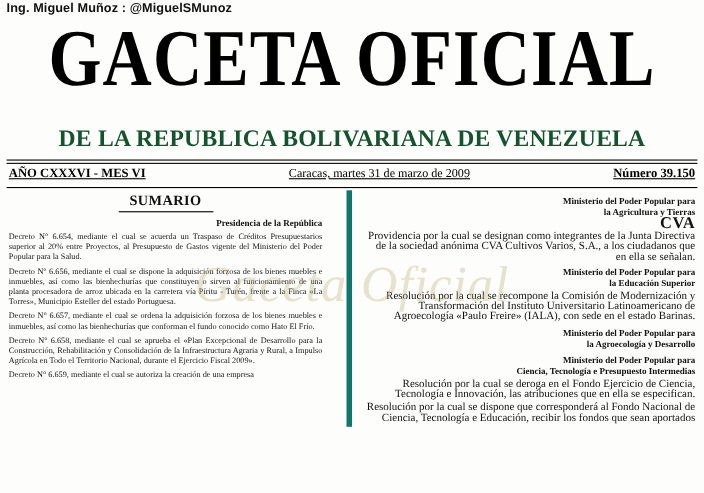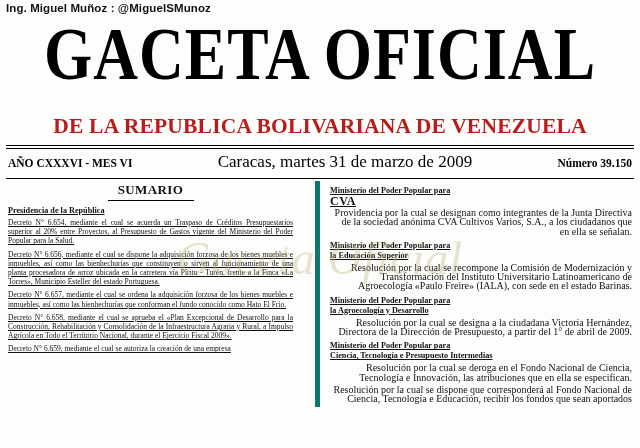--- a/index.html
+++ b/index.html
@@ -54,21 +54,21 @@
     transform: scaleY(1.18);
     transform-origin: center top;
   }
 
   .republic-line {
     font-family: "Liberation Serif", serif;
     font-weight: bold;
     font-size: 21.5px;
     letter-spacing: 0.2px;
     margin-top: 34px;
-    color: #b91c1c;
+    color: #14532d;
     white-space: nowrap;
   }
 
   .rule {
     border: 0;
     border-top: 1.3px solid #000;
     margin: 6px 6px 0 6px;
   }
   .rule.thin {
     border-top: 1px solid #000;
@@ -77,23 +77,24 @@
 
   .issue-line {
     display: flex;
     justify-content: space-between;
     align-items: baseline;
     padding: 3px 8px 0 8px;
     font-family: "Liberation Serif", serif;
     font-size: 11.5px;
     font-weight: bold;
     color: #000;
+    text-decoration: underline;
   }
   .issue-line .center {
-    font-size: 17px;
+    font-size: 11px;
     font-weight: normal;
   }
 
   .columns {
     display: flex;
     padding: 2px 8px 0 8px;
     gap: 0;
     position: relative;
   }
   .col {
@@ -111,39 +112,37 @@
     margin: 1px 0 2px 0;
   }
   .sumario-underline {
     width: 86px;
     height: 1px;
     background: #000;
     margin: 0 auto 4px auto;
   }
 
   .org-head {
-    text-align: left;
+    text-align: right;
     font-weight: bold;
     font-size: 8.2px;
     line-height: 10px;
     margin: 5px 0 2px 0;
-    text-decoration: underline;
   }
   .org-head .big {
-    font-size: 12px;
+    font-size: 15px;
     letter-spacing: 0.5px;
   }
 
   .entry {
     font-size: 7.5px;
     line-height: 9.2px;
     text-align: justify;
     margin-bottom: 4px;
     hyphens: auto;
-    text-decoration: underline;
   }
 
   .rtext {
     font-size: 10px;
     line-height: 9.3px;
     text-align: right;
     margin-bottom: 3px;
   }
 
   
@@ -200,41 +199,41 @@
       <div class="entry"><span>Decreto N° 6.656, mediante el cual se dispone la adquisición forzosa de los bienes muebles e inmuebles, así como las bienhechurías que constituyen o sirven al funcionamiento de una planta procesadora de arroz ubicada en la carretera vía Píritu - Turén, frente a la Finca «La Torres», Municipio Esteller del estado Portuguesa.</span></div>
       <div class="entry"><span>Decreto N° 6.657, mediante el cual se ordena la adquisición forzosa de los bienes muebles e inmuebles, así como las bienhechurías que conforman el fundo conocido como Hato El Frío.</span></div>
       <div class="entry"><span>Decreto N° 6.658, mediante el cual se aprueba el «Plan Excepcional de Desarrollo para la Construcción, Rehabilitación y Consolidación de la Infraestructura Agraria y Rural, a Impulso Agrícola en Todo el Territorio Nacional, durante el Ejercicio Fiscal 2009».</span></div>
       <div class="entry"><span>Decreto N° 6.659, mediante el cual se autoriza la creación de una empresa</span></div>
     </div>
 
     <div class="col right">
 
       <div class="org-head">
         <div>Ministerio del Poder Popular para</div>
+        <div>la Agricultura y Tierras</div>
         <div class="big">CVA</div>
       </div>
       <div class="rtext"><span>Providencia por la cual se designan como integrantes de la Junta Directiva de la sociedad anónima CVA Cultivos Varios, S.A., a los ciudadanos que en ella se señalan.</span></div>
 
       <div class="org-head">
         <div>Ministerio del Poder Popular para</div>
         <div>la Educación Superior</div>
       </div>
       <div class="rtext"><span>Resolución por la cual se recompone la Comisión de Modernización y Transformación del Instituto Universitario Latinoamericano de Agroecología «Paulo Freire» (IALA), con sede en el estado Barinas.</span></div>
 
       <div class="org-head">
         <div>Ministerio del Poder Popular para</div>
         <div>la Agroecología y Desarrollo</div>
       </div>
-      <div class="rtext"><span>Resolución por la cual se designa a la ciudadana Victoria Hernández, Directora de la Dirección de Presupuesto, a partir del 1° de abril de 2009.</span></div>
 
       <div class="org-head">
         <div>Ministerio del Poder Popular para</div>
         <div>Ciencia, Tecnología e Presupuesto Intermedias</div>
       </div>
-      <div class="rtext"><span>Resolución por la cual se deroga en el Fondo Nacional de Ciencia, Tecnología e Innovación, las atribuciones que en ella se especifican.</span></div>
+      <div class="rtext"><span>Resolución por la cual se deroga en el Fondo Ejercicio de Ciencia, Tecnología e Innovación, las atribuciones que en ella se especifican.</span></div>
       <div class="rtext"><span>Resolución por la cual se dispone que corresponderá al Fondo Nacional de Ciencia, Tecnología e Educación, recibir los fondos que sean aportados</span></div>
 
     </div>
   </div>
 
   <div class="watermark">Gaceta Oficial</div>
 
 </div>
 
 </body></html>

